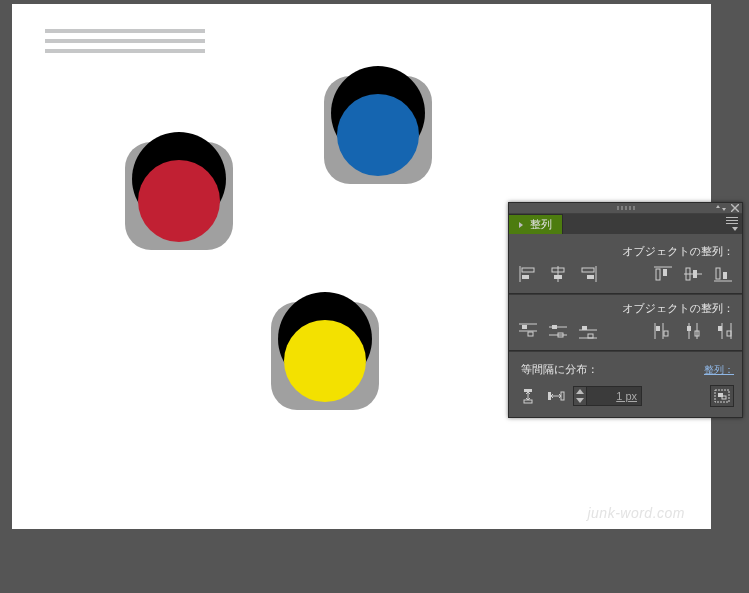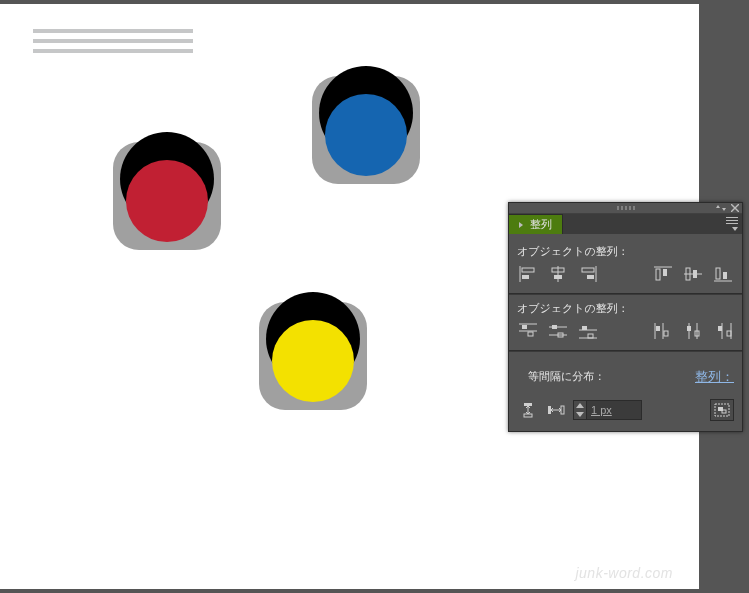--- a/index.html
+++ b/index.html
@@ -7,24 +7,24 @@
     padding: 0;
     width: 749px;
     height: 593px;
     background: #555555;
     font-family: "Meiryo", "Hiragino Kaku Gothic Pro", sans-serif;
     overflow: hidden;
     position: relative;
   }
   .canvas {
     position: absolute;
-    left: 0;
+    left: 12px;
     top: 4px;
     width: 699px;
-    height: 585px;
+    height: 525px;
     background: #ffffff;
   }
   .placeholder-lines {
     position: absolute;
     left: 33px;
     top: 25px;
   }
   .ph-line {
     width: 160px;
     height: 4px;
@@ -159,20 +159,21 @@
   .panel-menu .tri{
     width:0;height:0;
     border-left:3px solid transparent;
     border-right:3px solid transparent;
     border-top:4px solid #bcbcbc;
     margin-top:1px;
   }
 
   .panel-body {
     padding: 6px 8px 10px 8px;
+    text-align: right;
   }
   .section-label {
     font-size: 11px;
     color: #e6e6e6;
     margin: 4px 0 4px 0;
   }
   .icon-row {
     display: flex;
     gap: 8px;
     margin-bottom: 8px;
@@ -235,21 +236,21 @@
   .sp-val {
     width:46px;
     padding:0 4px;
     color:#a9a9a9;
     font-size:11px;
     line-height:18px;
     text-decoration:underline;
   }
   .link-label {
     color:#8fb7e6;
-    font-size:13px;
+    font-size:10px;
     text-decoration:underline;
     cursor:pointer;
   }
   .align-to-btn {
     width:22px;height:20px;
     border:1px solid #2b2b2b;
     background:#4a4a4a;
     display:flex;
     align-items:center;
     justify-content:center;
@@ -435,21 +436,21 @@
               <rect x="4" y="3" width="4" height="5" fill="#cfcfcf"></rect>
               <rect x="13" y="8" width="4" height="5" fill="none" stroke="#cfcfcf"></rect>
             </svg>
         </div>
       </div>
     </div>
 
     <div class="sep"></div>
 
     <div style="display:flex;justify-content:space-between;align-items:center;">
-      <div class="section-label" style="margin:11px">等間隔に分布：</div>
+      <div class="section-label" style="margin:4px">等間隔に分布：</div>
       <div class="link-label">整列：</div>
     </div>
 
     <div class="bottom-row">
       <div class="bottom-left">
         <div class="icon-btn">
           <svg width="18" height="16" viewBox="0 0 18 16">
               <rect x="5" y="1" width="8" height="3" fill="#cfcfcf"></rect>
               <rect x="5" y="12" width="8" height="3" fill="none" stroke="#cfcfcf"></rect>
               <line x1="9" y1="5" x2="9" y2="11" stroke="#cfcfcf"></line>

